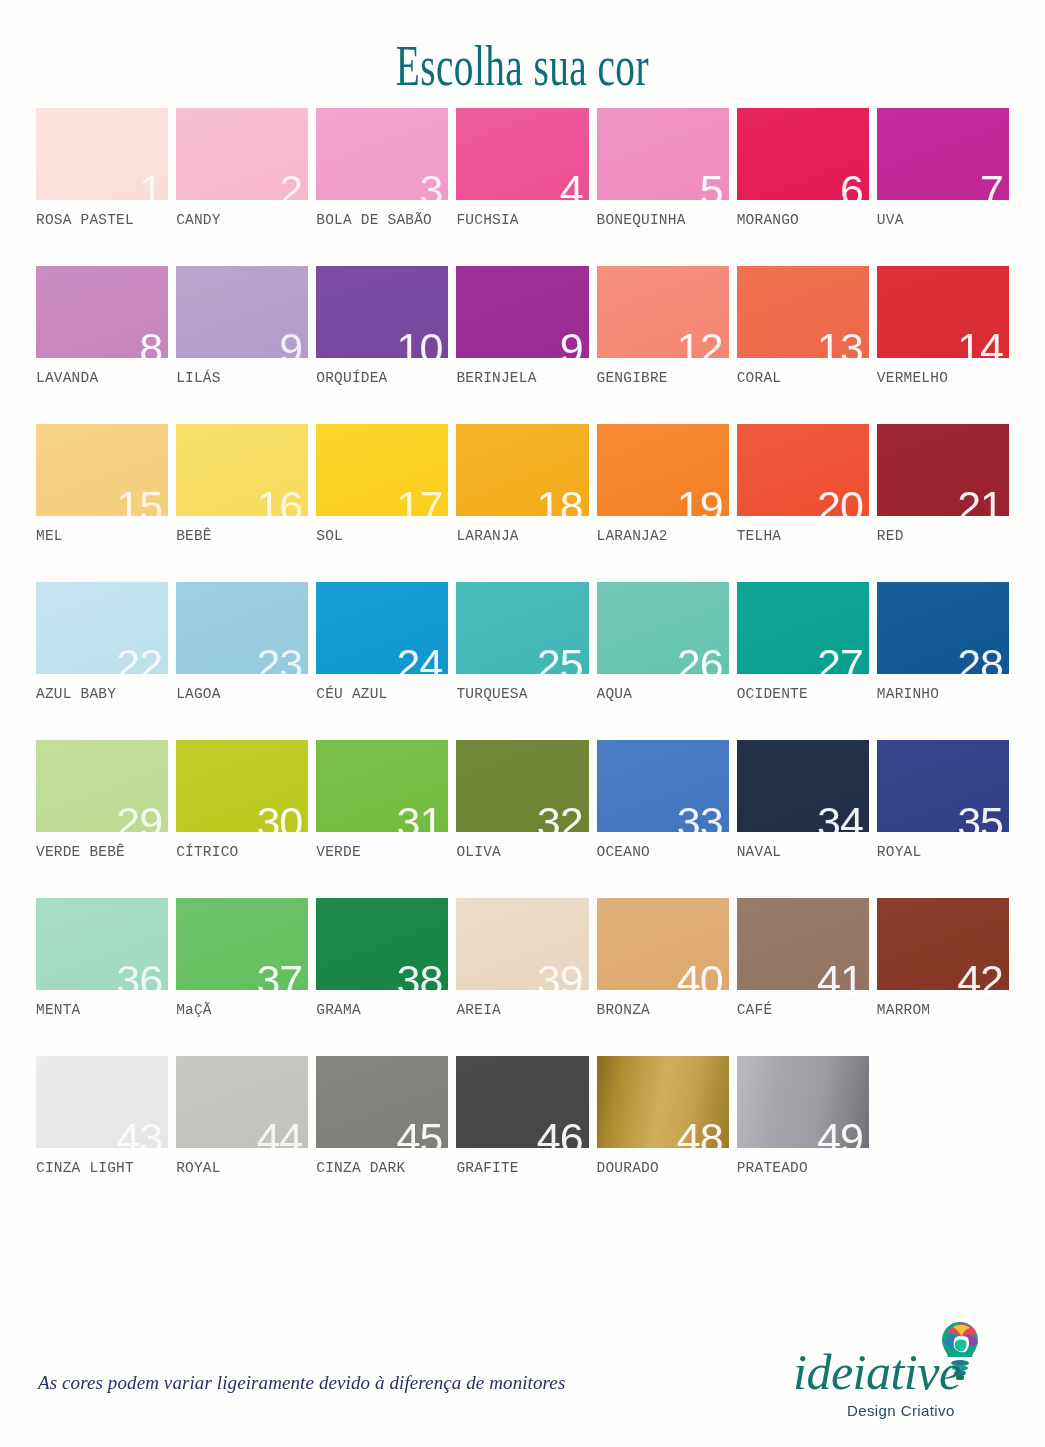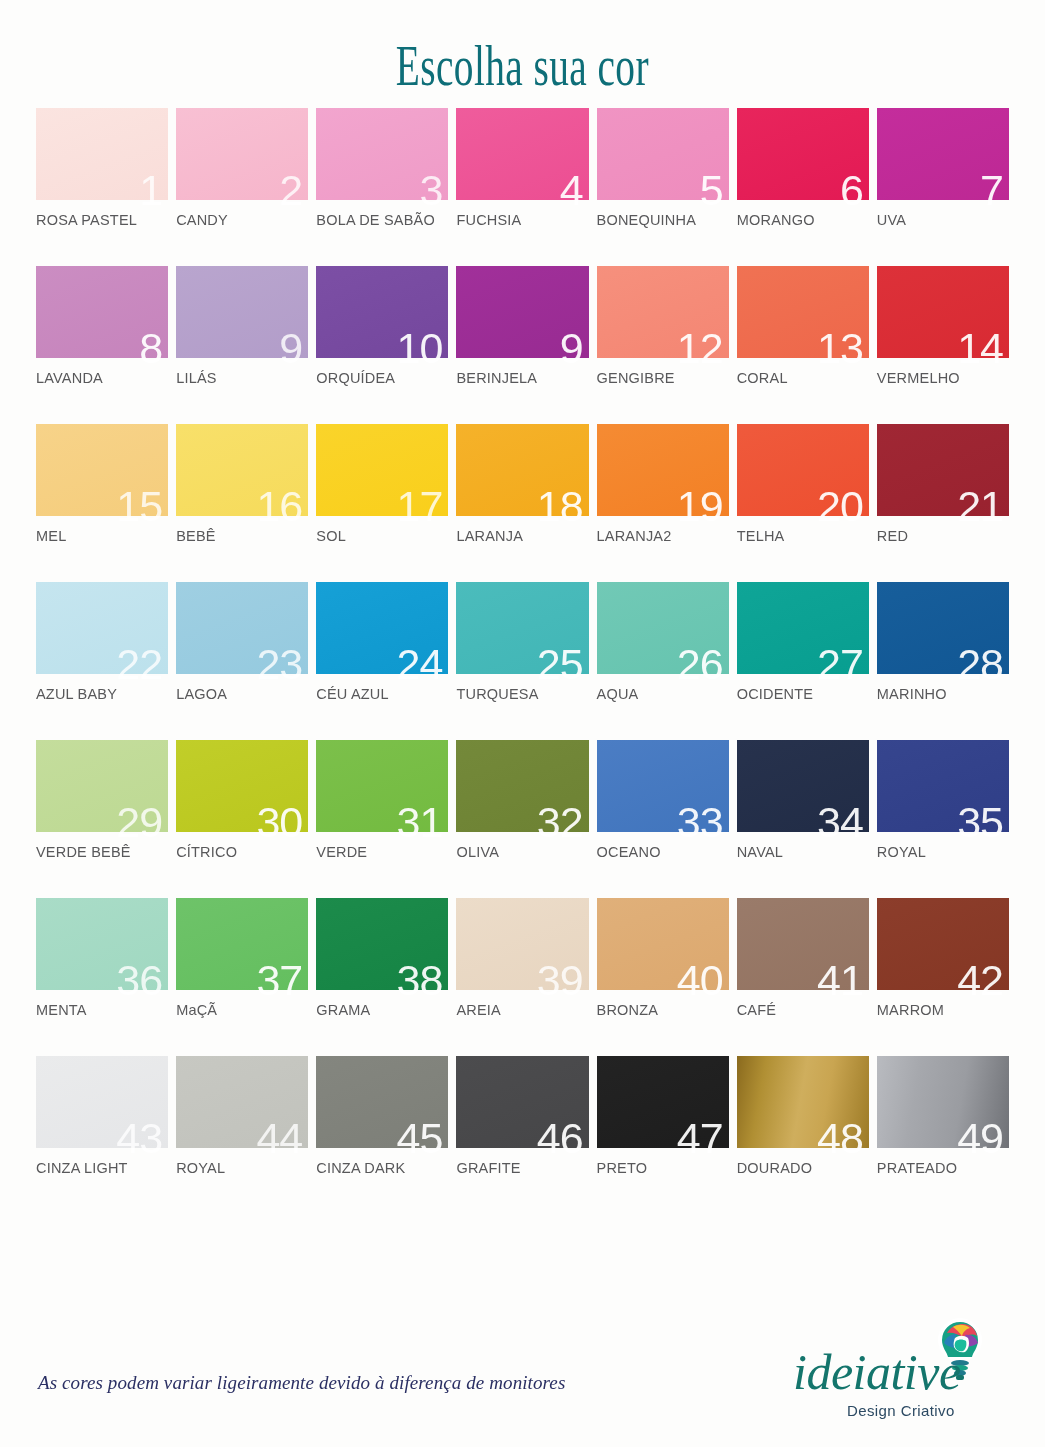--- a/index.html
+++ b/index.html
@@ -78,21 +78,21 @@
   .num.soft { color: rgba(255,255,255,0.80); }
 
   .label {
     position: absolute;
     left: 0;
     bottom: 2px;
     font-size: 14.5px;
     color: #58585a;
     letter-spacing: 0.2px;
     white-space: nowrap;
-    font-family: Liberation Sans, sans-serif;
+    font-family: Liberation Mono, monospace;
   }
 
   
   .row-block { margin-bottom: 36px; }
   .row-block:nth-child(1) { margin-bottom: 36px; }
 
   
   .footer {
     position: absolute;
     left: 0;
@@ -482,27 +482,20 @@
           <div class="num">45</div>
         </div>
         <div class="label">CINZA DARK</div>
       </div>
       <div class="cell">
         <div class="swatch">
           <div class="swatch-fill" style="background: linear-gradient(160deg, rgb(76, 76, 78) 0%, rgb(70, 70, 72) 100%);"></div>
           <div class="num">46</div>
         </div>
         <div class="label">GRAFITE</div>
-      </div>
-      <div class="cell">
-        <div class="swatch">
-          <div class="swatch-fill" style="background: linear-gradient(160deg, rgb(35, 35, 35) 0%, rgb(29, 29, 29) 100%);"></div>
-          <div class="num">47</div>
-        </div>
-        <div class="label">PRETO</div>
       </div>
       <div class="cell">
         <div class="swatch">
           <div class="swatch-fill" style="background: linear-gradient(100deg, rgb(138, 106, 30) 0%, rgb(176, 143, 51) 20%, rgb(207, 174, 93) 48%, rgb(201, 165, 81) 66%, rgb(156, 122, 38) 100%);"></div>
           <div class="num">48</div>
         </div>
         <div class="label">DOURADO</div>
       </div>
       <div class="cell">
         <div class="swatch">

